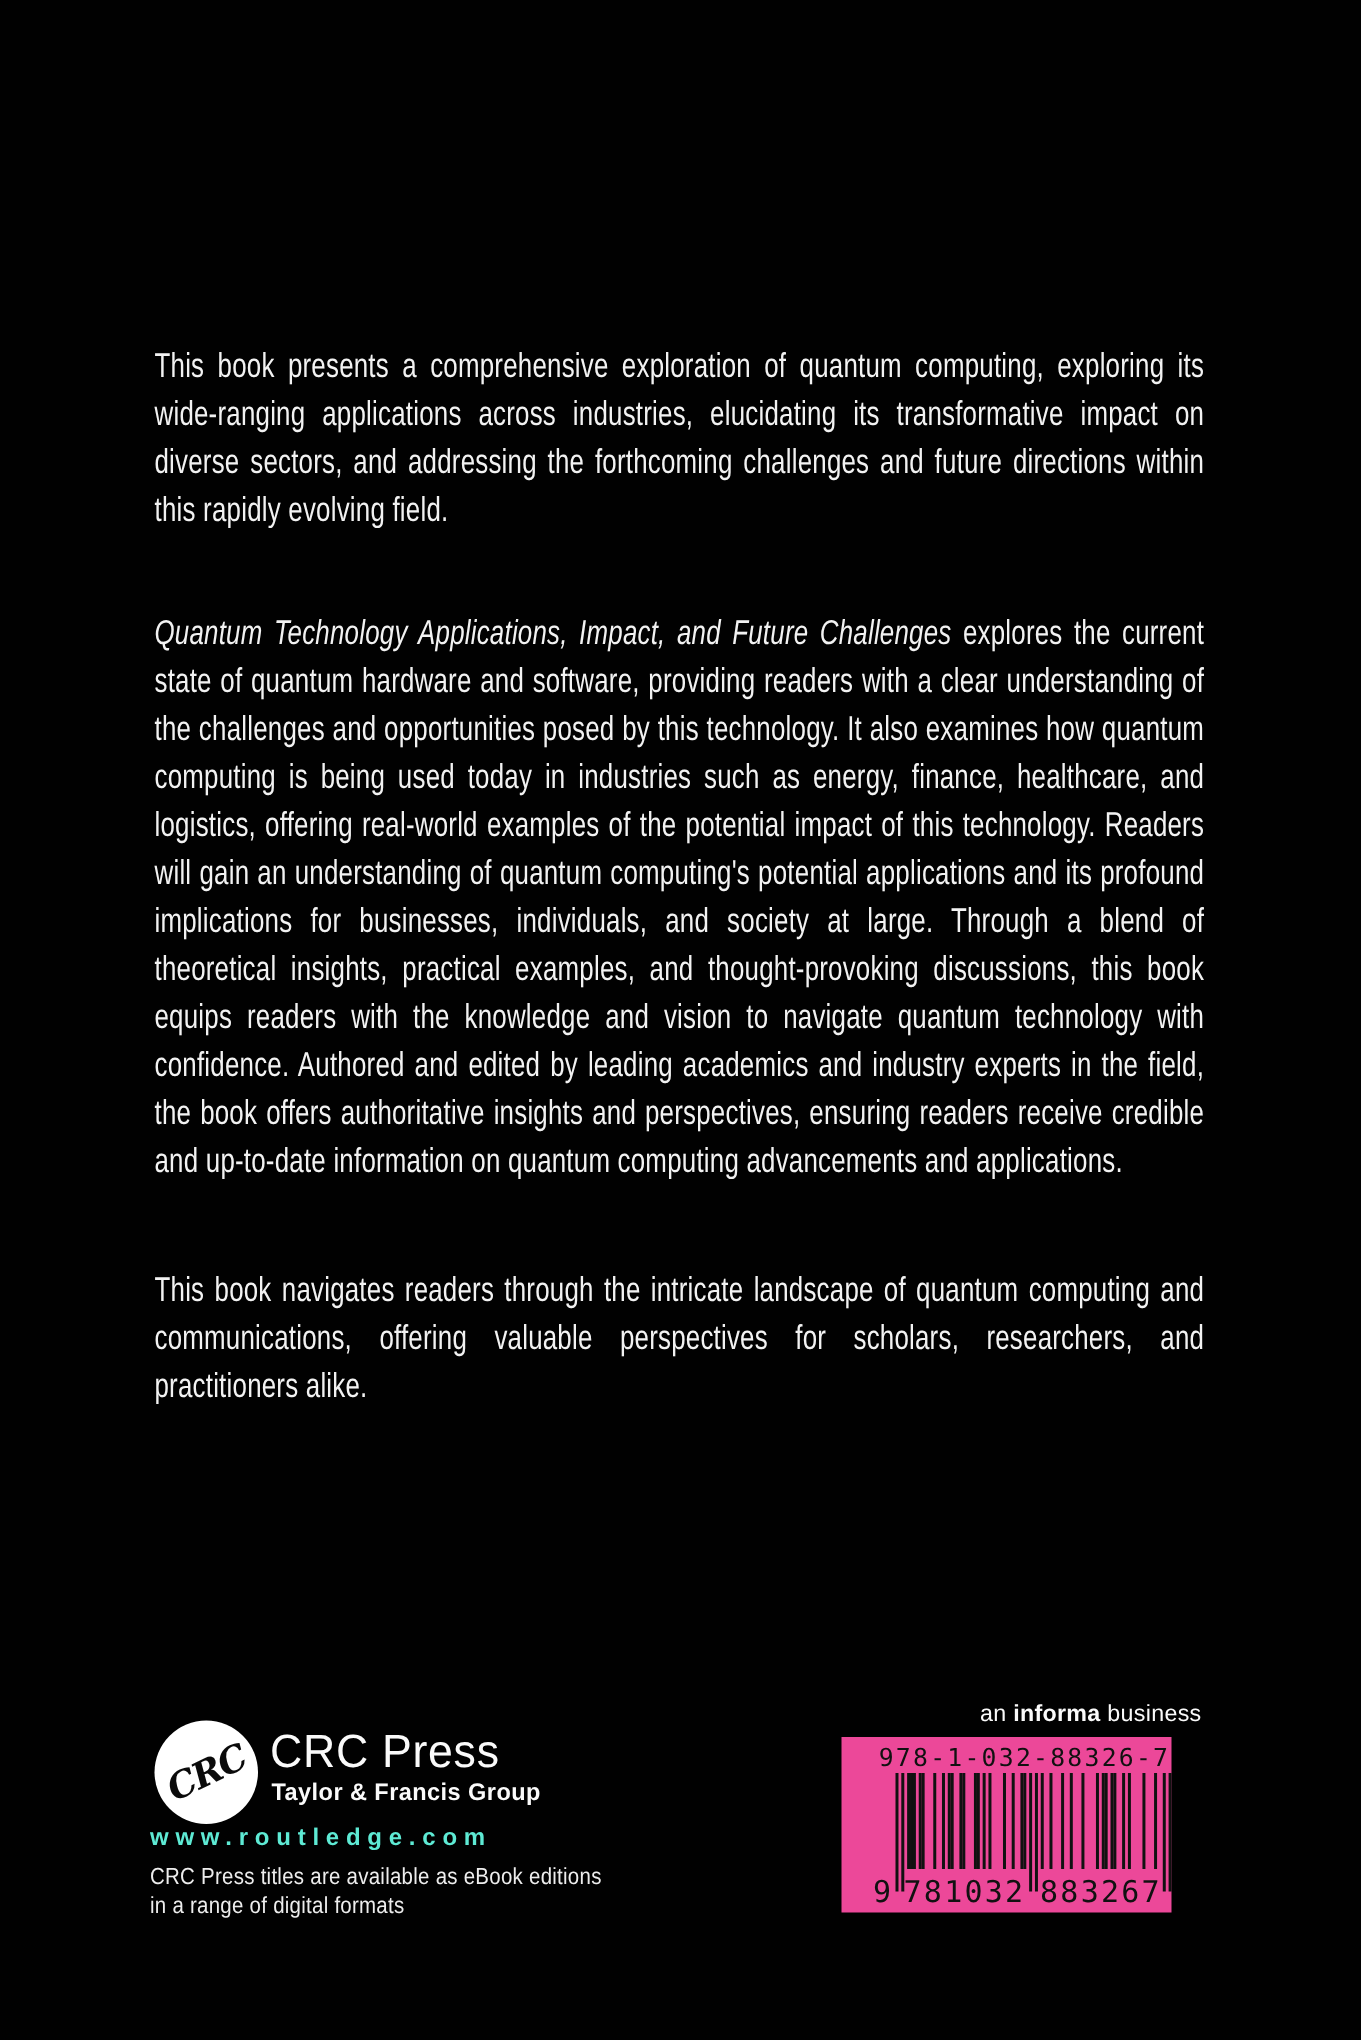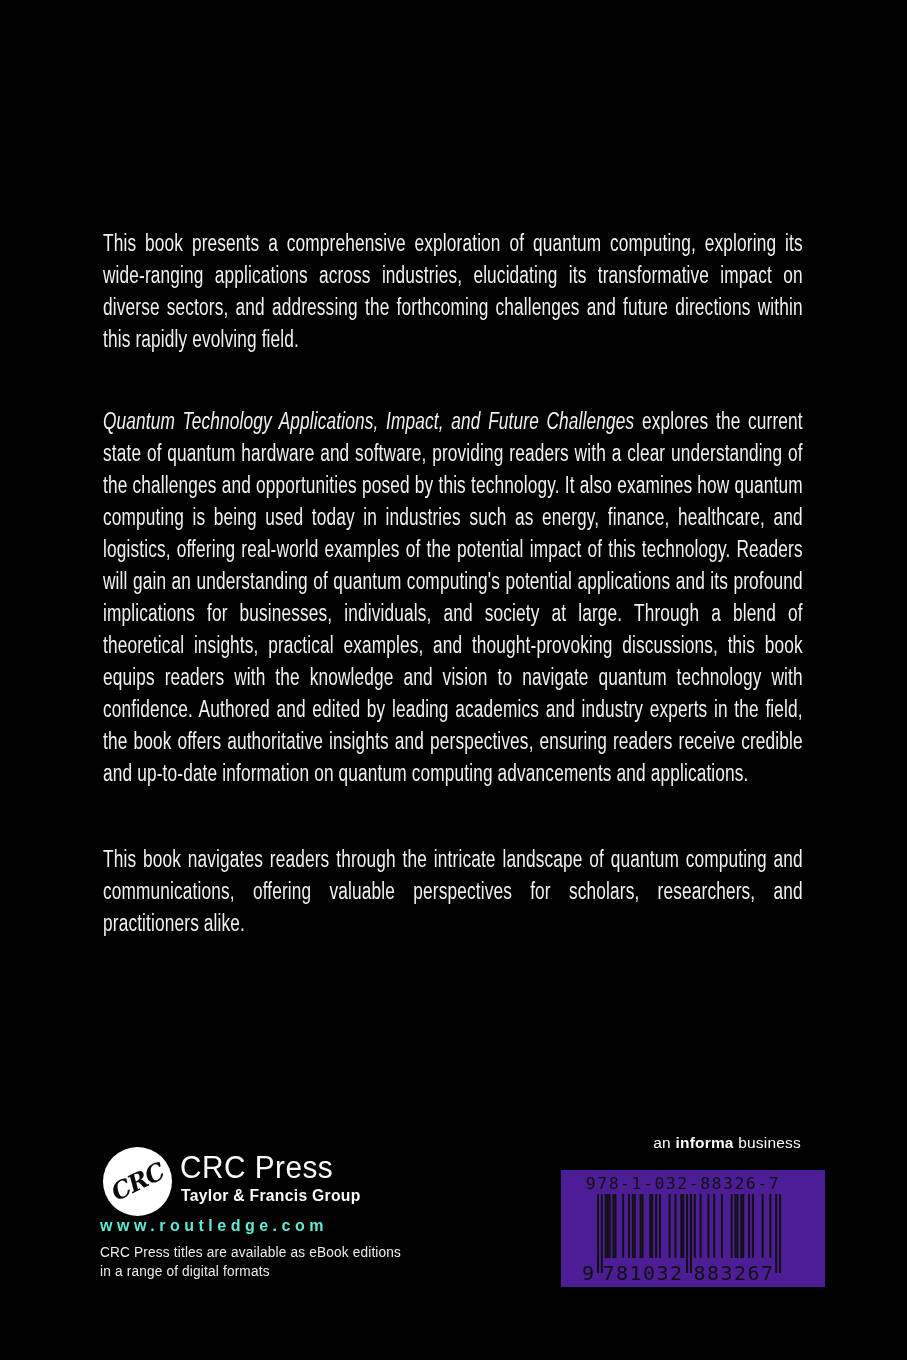--- a/index.html
+++ b/index.html
@@ -66,21 +66,21 @@
     letter-spacing:0.2px;
   }
   .informa-line{
     position:absolute;top:1134px;right:106px;
     font-size:15.5px;color:#fafafa;letter-spacing:0.2px;text-align:center;
   }
   .informa-line .brand{font-weight:700;}
 
   .barcode-box{
     position:absolute;left:561px;top:1158px;
-    width:264px;height:117px;background:#4c1d95;margin-top:12px;
+    width:220px;height:117px;background:#ec4899;
   }
   .barcode-box svg{display:block;}
   .barcode-box svg rect{fill:#111111;}
   .bc-text{
     font-family:"DejaVu Sans Mono",monospace;
     fill:#111111;
   }
 </style>
 </head>
 <body>

